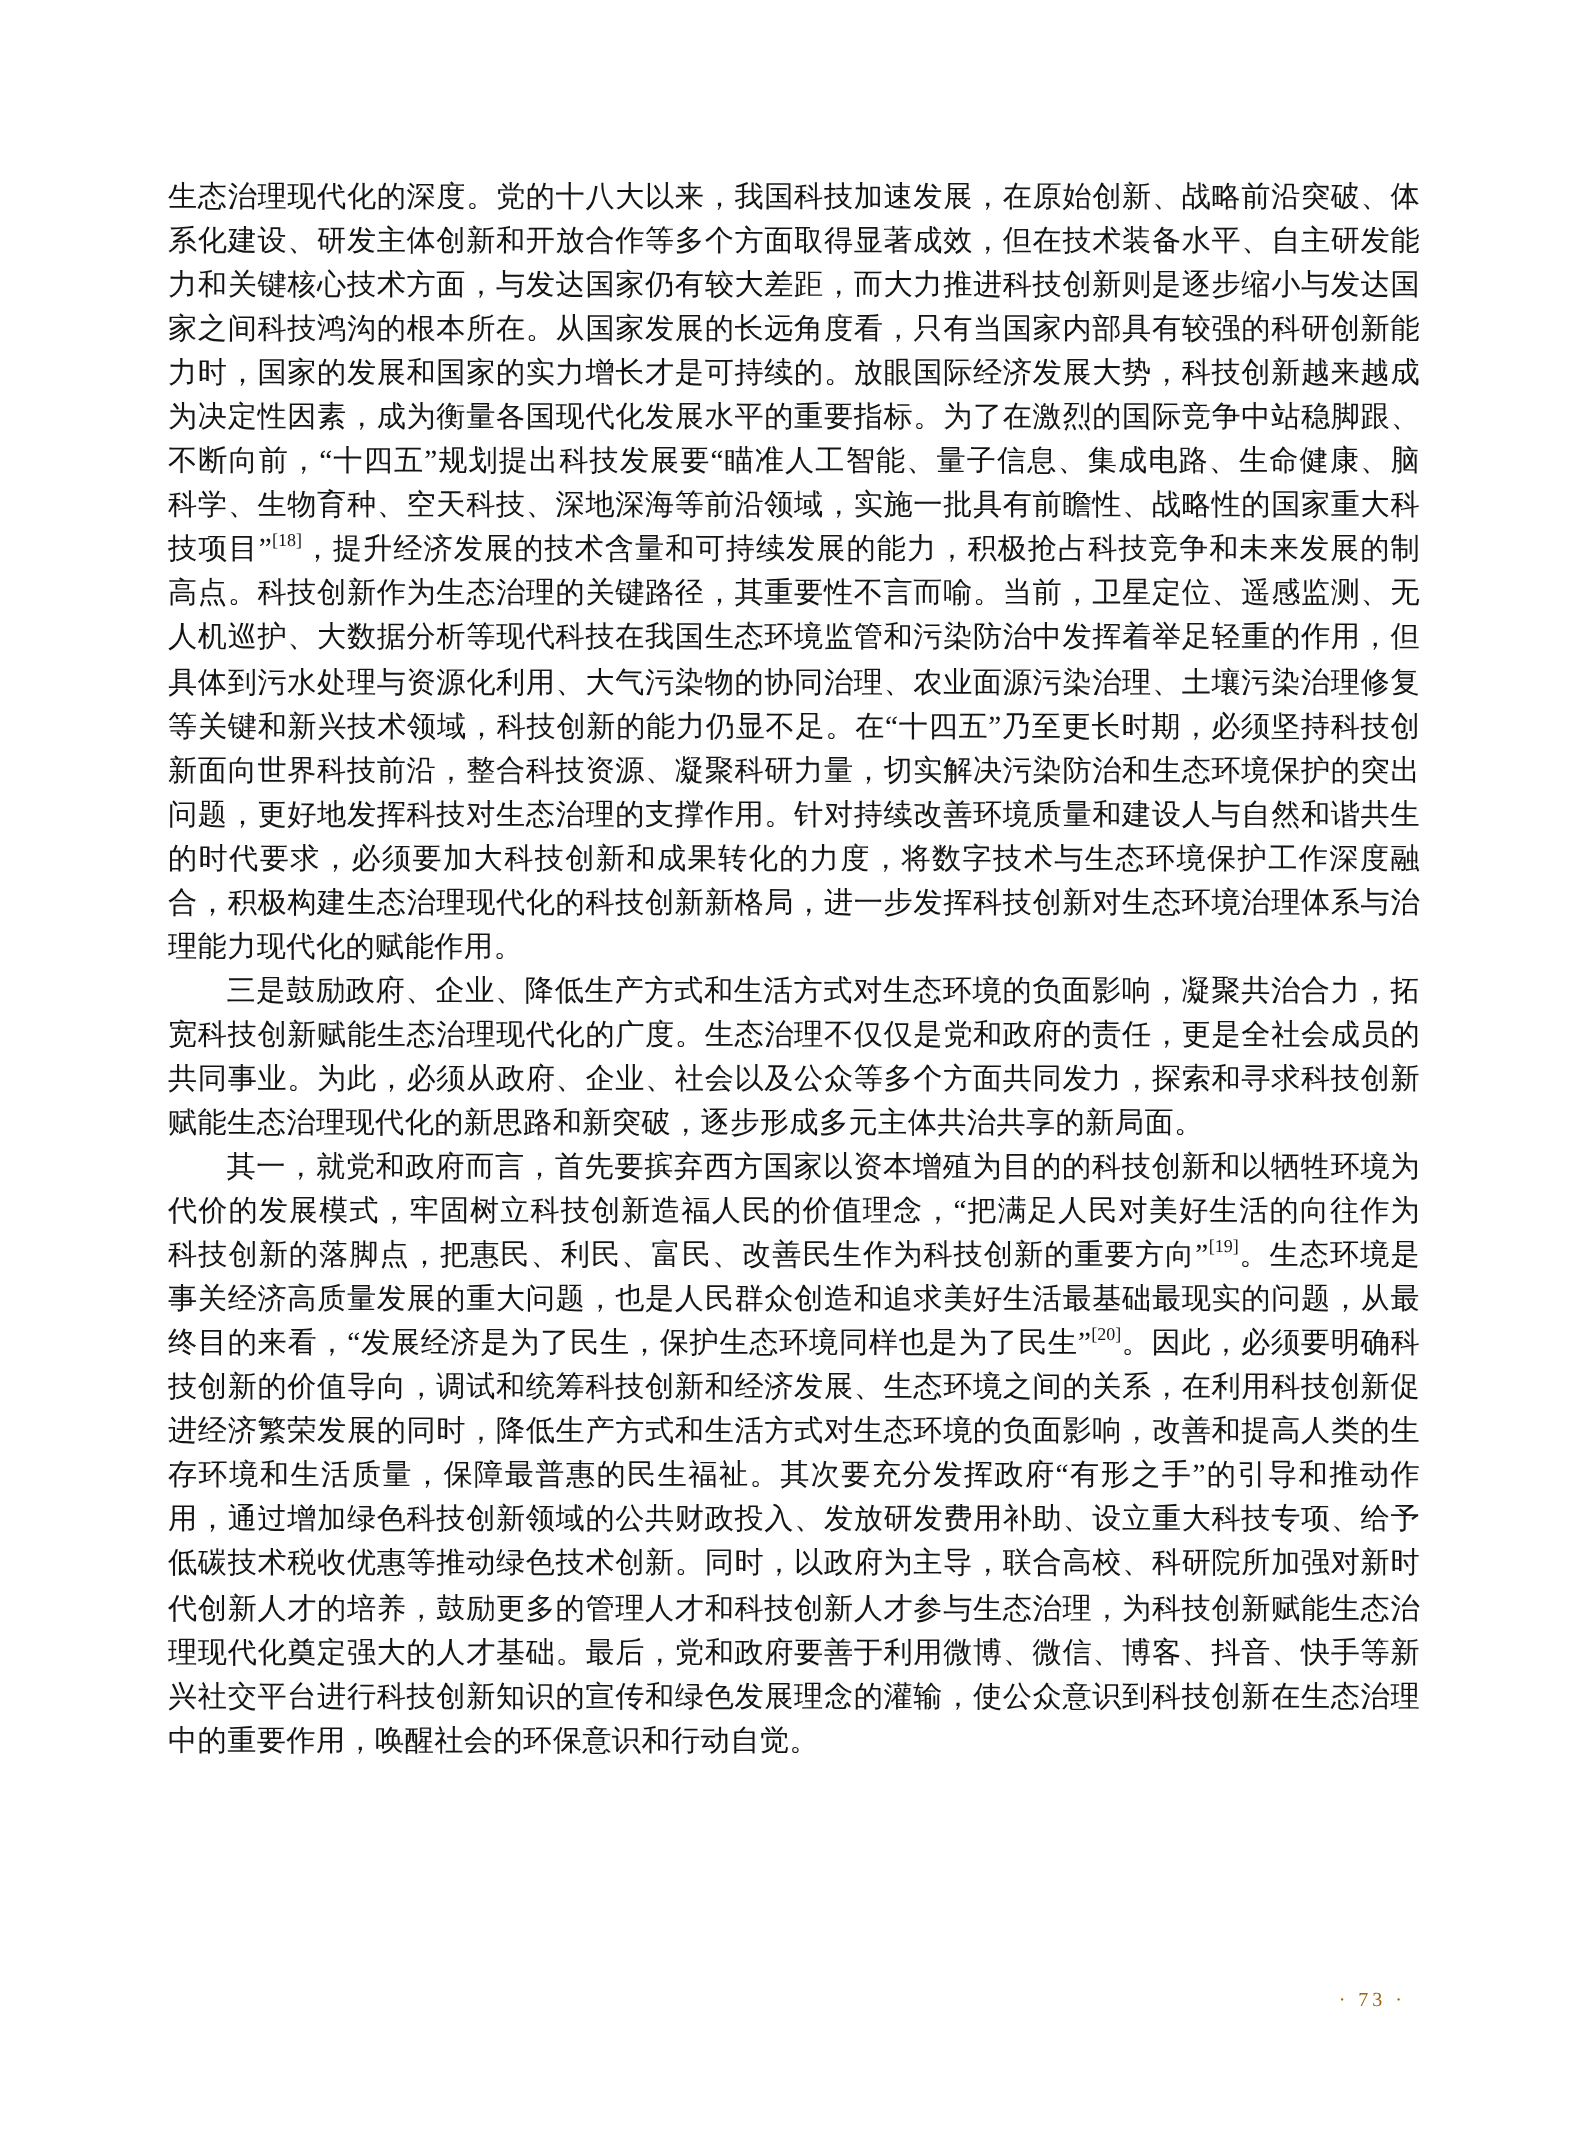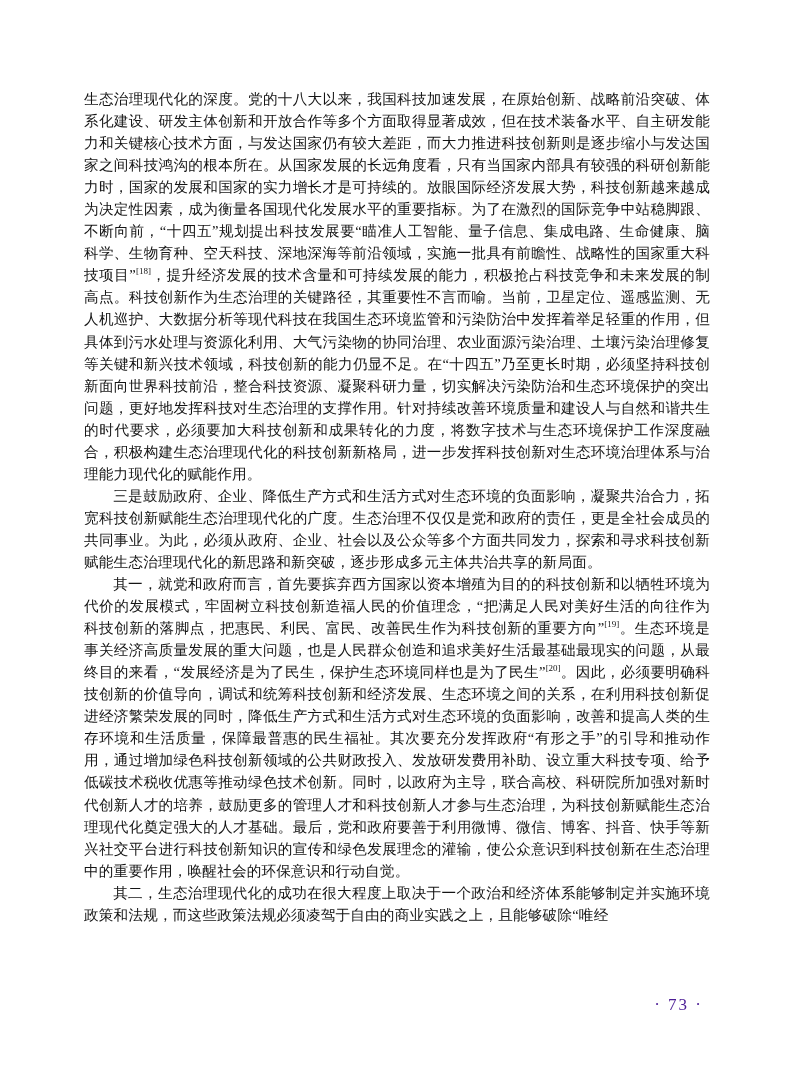--- a/index.html
+++ b/index.html
@@ -32,30 +32,29 @@
   sup.cite {
     font-size: 9px;
     line-height: 0;
     vertical-align: super;
     letter-spacing: 0;
   }
   .page-number {
     position: absolute;
     top: 995px;
     right: 90px;
-    font-size: 17px;
+    font-size: 10px;
     letter-spacing: 2px;
-    color: #4c1d95;
+    color: #a16207;
     text-align: right;
   }
 </style>
 </head>
 <body>
 
 <div class="page">
   <main class="body-text" id="body-text">
       <p>生态治理现代化的深度。党的十八大以来，我国科技加速发展，在原始创新、战略前沿突破、体系化建设、研发主体创新和开放合作等多个方面取得显著成效，但在技术装备水平、自主研发能力和关键核心技术方面，与发达国家仍有较大差距，而大力推进科技创新则是逐步缩小与发达国家之间科技鸿沟的根本所在。从国家发展的长远角度看，只有当国家内部具有较强的科研创新能力时，国家的发展和国家的实力增长才是可持续的。放眼国际经济发展大势，科技创新越来越成为决定性因素，成为衡量各国现代化发展水平的重要指标。为了在激烈的国际竞争中站稳脚跟、不断向前，“十四五”规划提出科技发展要“瞄准人工智能、量子信息、集成电路、生命健康、脑科学、生物育种、空天科技、深地深海等前沿领域，实施一批具有前瞻性、战略性的国家重大科技项目”<sup class="cite">[18]</sup>，提升经济发展的技术含量和可持续发展的能力，积极抢占科技竞争和未来发展的制高点。科技创新作为生态治理的关键路径，其重要性不言而喻。当前，卫星定位、遥感监测、无人机巡护、大数据分析等现代科技在我国生态环境监管和污染防治中发挥着举足轻重的作用，但具体到污水处理与资源化利用、大气污染物的协同治理、农业面源污染治理、土壤污染治理修复等关键和新兴技术领域，科技创新的能力仍显不足。在“十四五”乃至更长时期，必须坚持科技创新面向世界科技前沿，整合科技资源、凝聚科研力量，切实解决污染防治和生态环境保护的突出问题，更好地发挥科技对生态治理的支撑作用。针对持续改善环境质量和建设人与自然和谐共生的时代要求，必须要加大科技创新和成果转化的力度，将数字技术与生态环境保护工作深度融合，积极构建生态治理现代化的科技创新新格局，进一步发挥科技创新对生态环境治理体系与治理能力现代化的赋能作用。</p>
       <p class="indent">三是鼓励政府、企业、降低生产方式和生活方式对生态环境的负面影响，凝聚共治合力，拓宽科技创新赋能生态治理现代化的广度。生态治理不仅仅是党和政府的责任，更是全社会成员的共同事业。为此，必须从政府、企业、社会以及公众等多个方面共同发力，探索和寻求科技创新赋能生态治理现代化的新思路和新突破，逐步形成多元主体共治共享的新局面。</p>
       <p class="indent">其一，就党和政府而言，首先要摈弃西方国家以资本增殖为目的的科技创新和以牺牲环境为代价的发展模式，牢固树立科技创新造福人民的价值理念，“把满足人民对美好生活的向往作为科技创新的落脚点，把惠民、利民、富民、改善民生作为科技创新的重要方向”<sup class="cite">[19]</sup>。生态环境是事关经济高质量发展的重大问题，也是人民群众创造和追求美好生活最基础最现实的问题，从最终目的来看，“发展经济是为了民生，保护生态环境同样也是为了民生”<sup class="cite">[20]</sup>。因此，必须要明确科技创新的价值导向，调试和统筹科技创新和经济发展、生态环境之间的关系，在利用科技创新促进经济繁荣发展的同时，降低生产方式和生活方式对生态环境的负面影响，改善和提高人类的生存环境和生活质量，保障最普惠的民生福祉。其次要充分发挥政府“有形之手”的引导和推动作用，通过增加绿色科技创新领域的公共财政投入、发放研发费用补助、设立重大科技专项、给予低碳技术税收优惠等推动绿色技术创新。同时，以政府为主导，联合高校、科研院所加强对新时代创新人才的培养，鼓励更多的管理人才和科技创新人才参与生态治理，为科技创新赋能生态治理现代化奠定强大的人才基础。最后，党和政府要善于利用微博、微信、博客、抖音、快手等新兴社交平台进行科技创新知识的宣传和绿色发展理念的灌输，使公众意识到科技创新在生态治理中的重要作用，唤醒社会的环保意识和行动自觉。</p>
-      <p class="indent">其二，生态治理现代化的成功在很大程度上取决于一个政治和经济体系能够制定并实施环境政策和法规，而这些政策法规必须凌驾于自由的商业实践之上，且能够破除“唯经</p>
     </main>
   <div class="page-number">· 73 ·</div>
 </div>
 
 </body></html>

